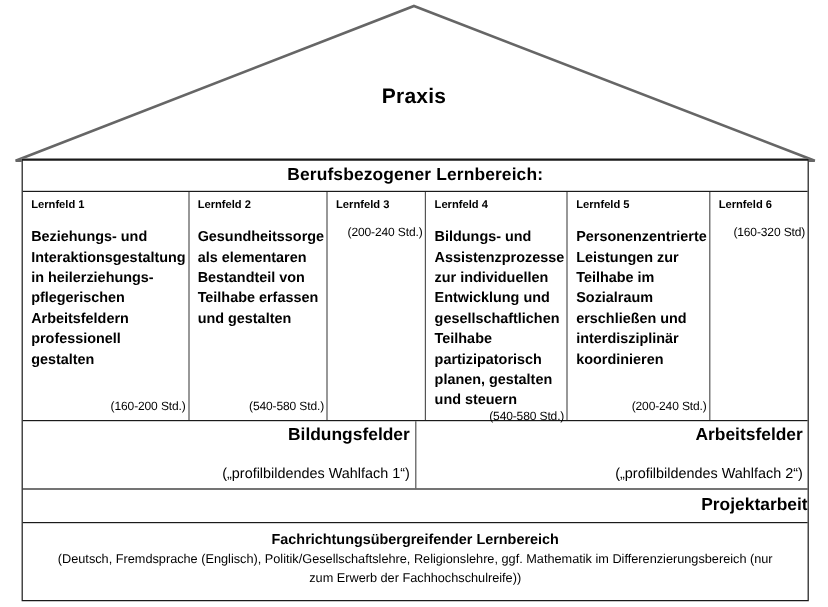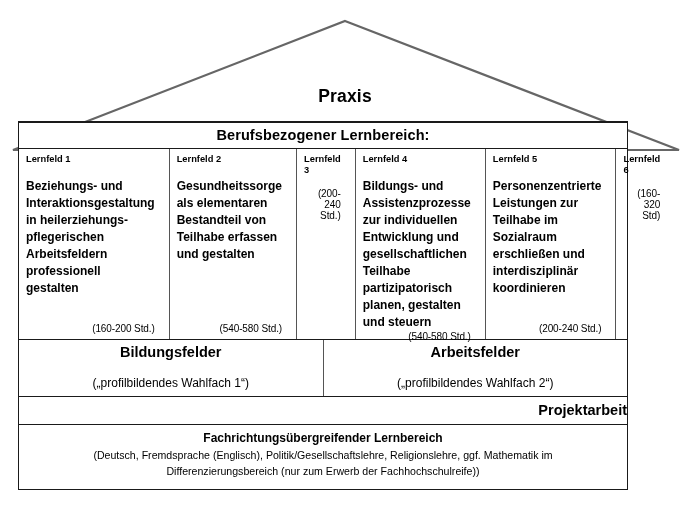--- a/index.html
+++ b/index.html
@@ -19,21 +19,21 @@
   #diagram {
     position: relative;
     width: 690px;
     height: 506px;
   }
 
   
   .roof-wrap {
     position: absolute;
     left: 0;
-    top: 16px;
+    top: 0;
     width: 690px;
     height: 140px;
   }
   .roof-svg {
     position: absolute;
     left: 0;
     top: 0;
   }
   .roof-label {
     position: absolute;
@@ -43,22 +43,22 @@
     text-align: center;
     font-size: 17.5px;
     font-weight: bold;
     letter-spacing: 0.2px;
   }
 
   
   .house {
     position: absolute;
     left: 18px;
-    top: 121px;
-    width: 610px;
+    top: 132px;
+    width: 656px;
     border: 1.5px solid #1a1a1a;
     border-top-width: 2.5px;
     box-sizing: border-box;
     background: #fff;
   }
 
   .band {
     box-sizing: border-box;
     width: 100%;
   }
@@ -77,21 +77,21 @@
     display: flex;
     width: 100%;
     box-sizing: border-box;
     border-bottom: 1.5px solid #1a1a1a;
     height: 191px;
   }
   .lf-col {
     flex: 1 1 0;
     box-sizing: border-box;
     border-right: 1.2px solid #555;
-    padding: 5px 14px 4px 7px;
+    padding: 5px 2px 4px 7px;
     display: flex;
     flex-direction: column;
   }
   .lf-col:last-child {
     border-right: none;
   }
   .lf-head {
     font-size: 9.3px;
     font-weight: bold;
     line-height: 1.15;
@@ -114,21 +114,21 @@
   .felder-row {
     display: flex;
     width: 100%;
     box-sizing: border-box;
     border-bottom: 1.5px solid #1a1a1a;
   }
   .felder-col {
     flex: 1 1 0;
     box-sizing: border-box;
     border-right: 1.2px solid #555;
-    text-align: center;
+    text-align: right;
     padding: 3px 4px 4px 4px;
   }
   .felder-col:last-child {
     border-right: none;
   }
   .felder-title {
     font-size: 14.5px;
     font-weight: bold;
     line-height: 1.25;
   }

